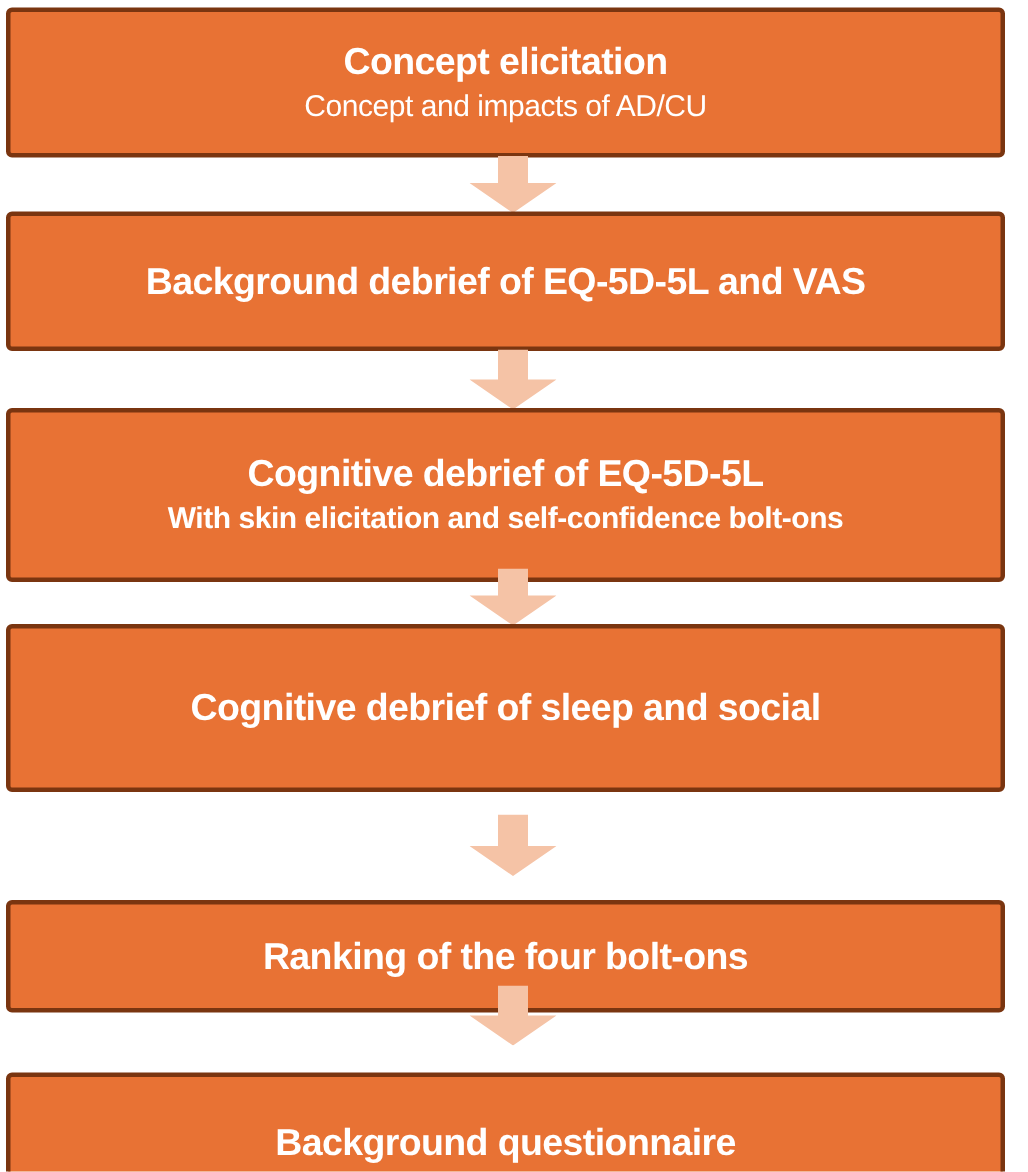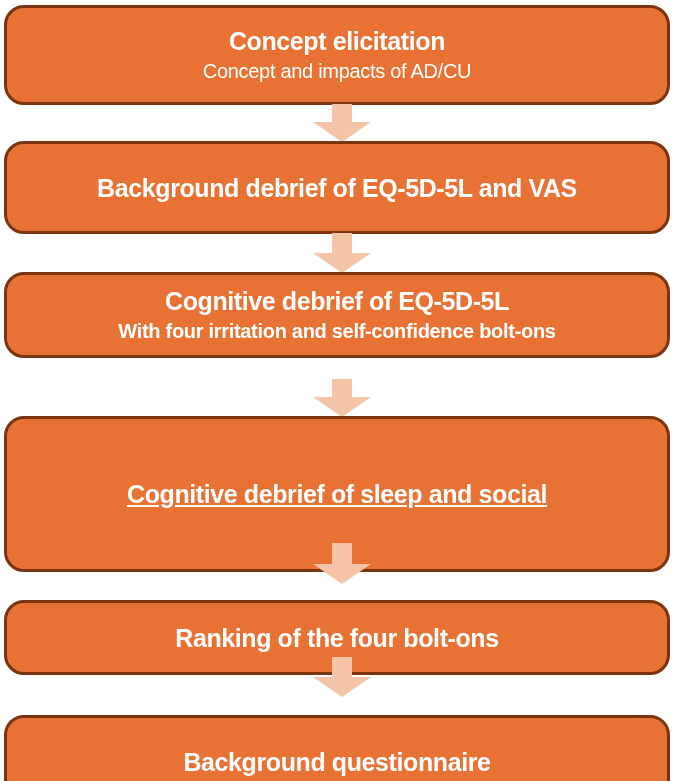--- a/index.html
+++ b/index.html
@@ -1,19 +1,19 @@
 <!DOCTYPE html>
 <html><head>
 <meta charset="utf-8">
 <style>
   html, body { margin:0; padding:0; background:#ffffff; }
   body { width:685px; height:781px; position:relative; overflow:hidden;
          font-family:"Liberation Sans", "DejaVu Sans", sans-serif; }
   .box { position:absolute; left:4px; width:666px; box-sizing:border-box;
-         background:#e87234; border:3px solid #7a3510; border-radius:20px;
+         background:#e87234; border:3px solid #7a3510; border-radius:4px;
          color:#ffffff; display:flex; flex-direction:column; align-items:center;
          justify-content:center; text-align:center; font-weight:bold; }
   .title { font-size:25px; line-height:32px; letter-spacing:-0.4px; }
   .sub { font-size:20px; line-height:28px; letter-spacing:-0.3px; }
   .sub.normal { font-weight:normal; }
   .sup { font-size:13px; vertical-align:super; line-height:0; }
   .arrow { position:absolute; left:313px; width:58px; }
   .arrow svg { display:block; }
 </style>
 </head>
@@ -35,32 +35,32 @@
   <div class="box" style="top:141px;height:93px;">
     <div class="title">Background debrief of EQ-5D-5L and VAS</div>
   </div>
 
   <div class="arrow" style="top:233px;">
     <svg width="58" height="40" viewBox="0 0 58 40">
         <polygon points="19,0 39,0 39,20 58,20 29,40 0,20 19,20" fill="#f5c3a6"></polygon>
       </svg>
   </div>
 
-  <div class="box" style="top:272px;height:86px;">
+  <div class="box" style="top:272px;height:116px;">
     <div class="title">Cognitive debrief of EQ-5D-5L</div>
-    <div class="sub">With four irritation and self-confidence bolt-ons</div>
+    <div class="sub">With skin elicitation and self-confidence bolt-ons</div>
   </div>
 
   <div class="arrow" style="top:379px;">
     <svg width="58" height="38" viewBox="0 0 58 38">
         <polygon points="19,0 39,0 39,18 58,18 29,38 0,18 19,18" fill="#f5c3a6"></polygon>
       </svg>
   </div>
 
-  <div class="box" style="top:416px;height:156px;text-decoration:underline;">
+  <div class="box" style="top:416px;height:112px;">
     <div class="title">Cognitive debrief of sleep and social</div>
   </div>
 
   <div class="arrow" style="top:543px;">
     <svg width="58" height="41" viewBox="0 0 58 41">
         <polygon points="19,0 39,0 39,21 58,21 29,41 0,21 19,21" fill="#f5c3a6"></polygon>
       </svg>
   </div>
 
   <div class="box" style="top:583px;height:75px;margin-top:17px;">

